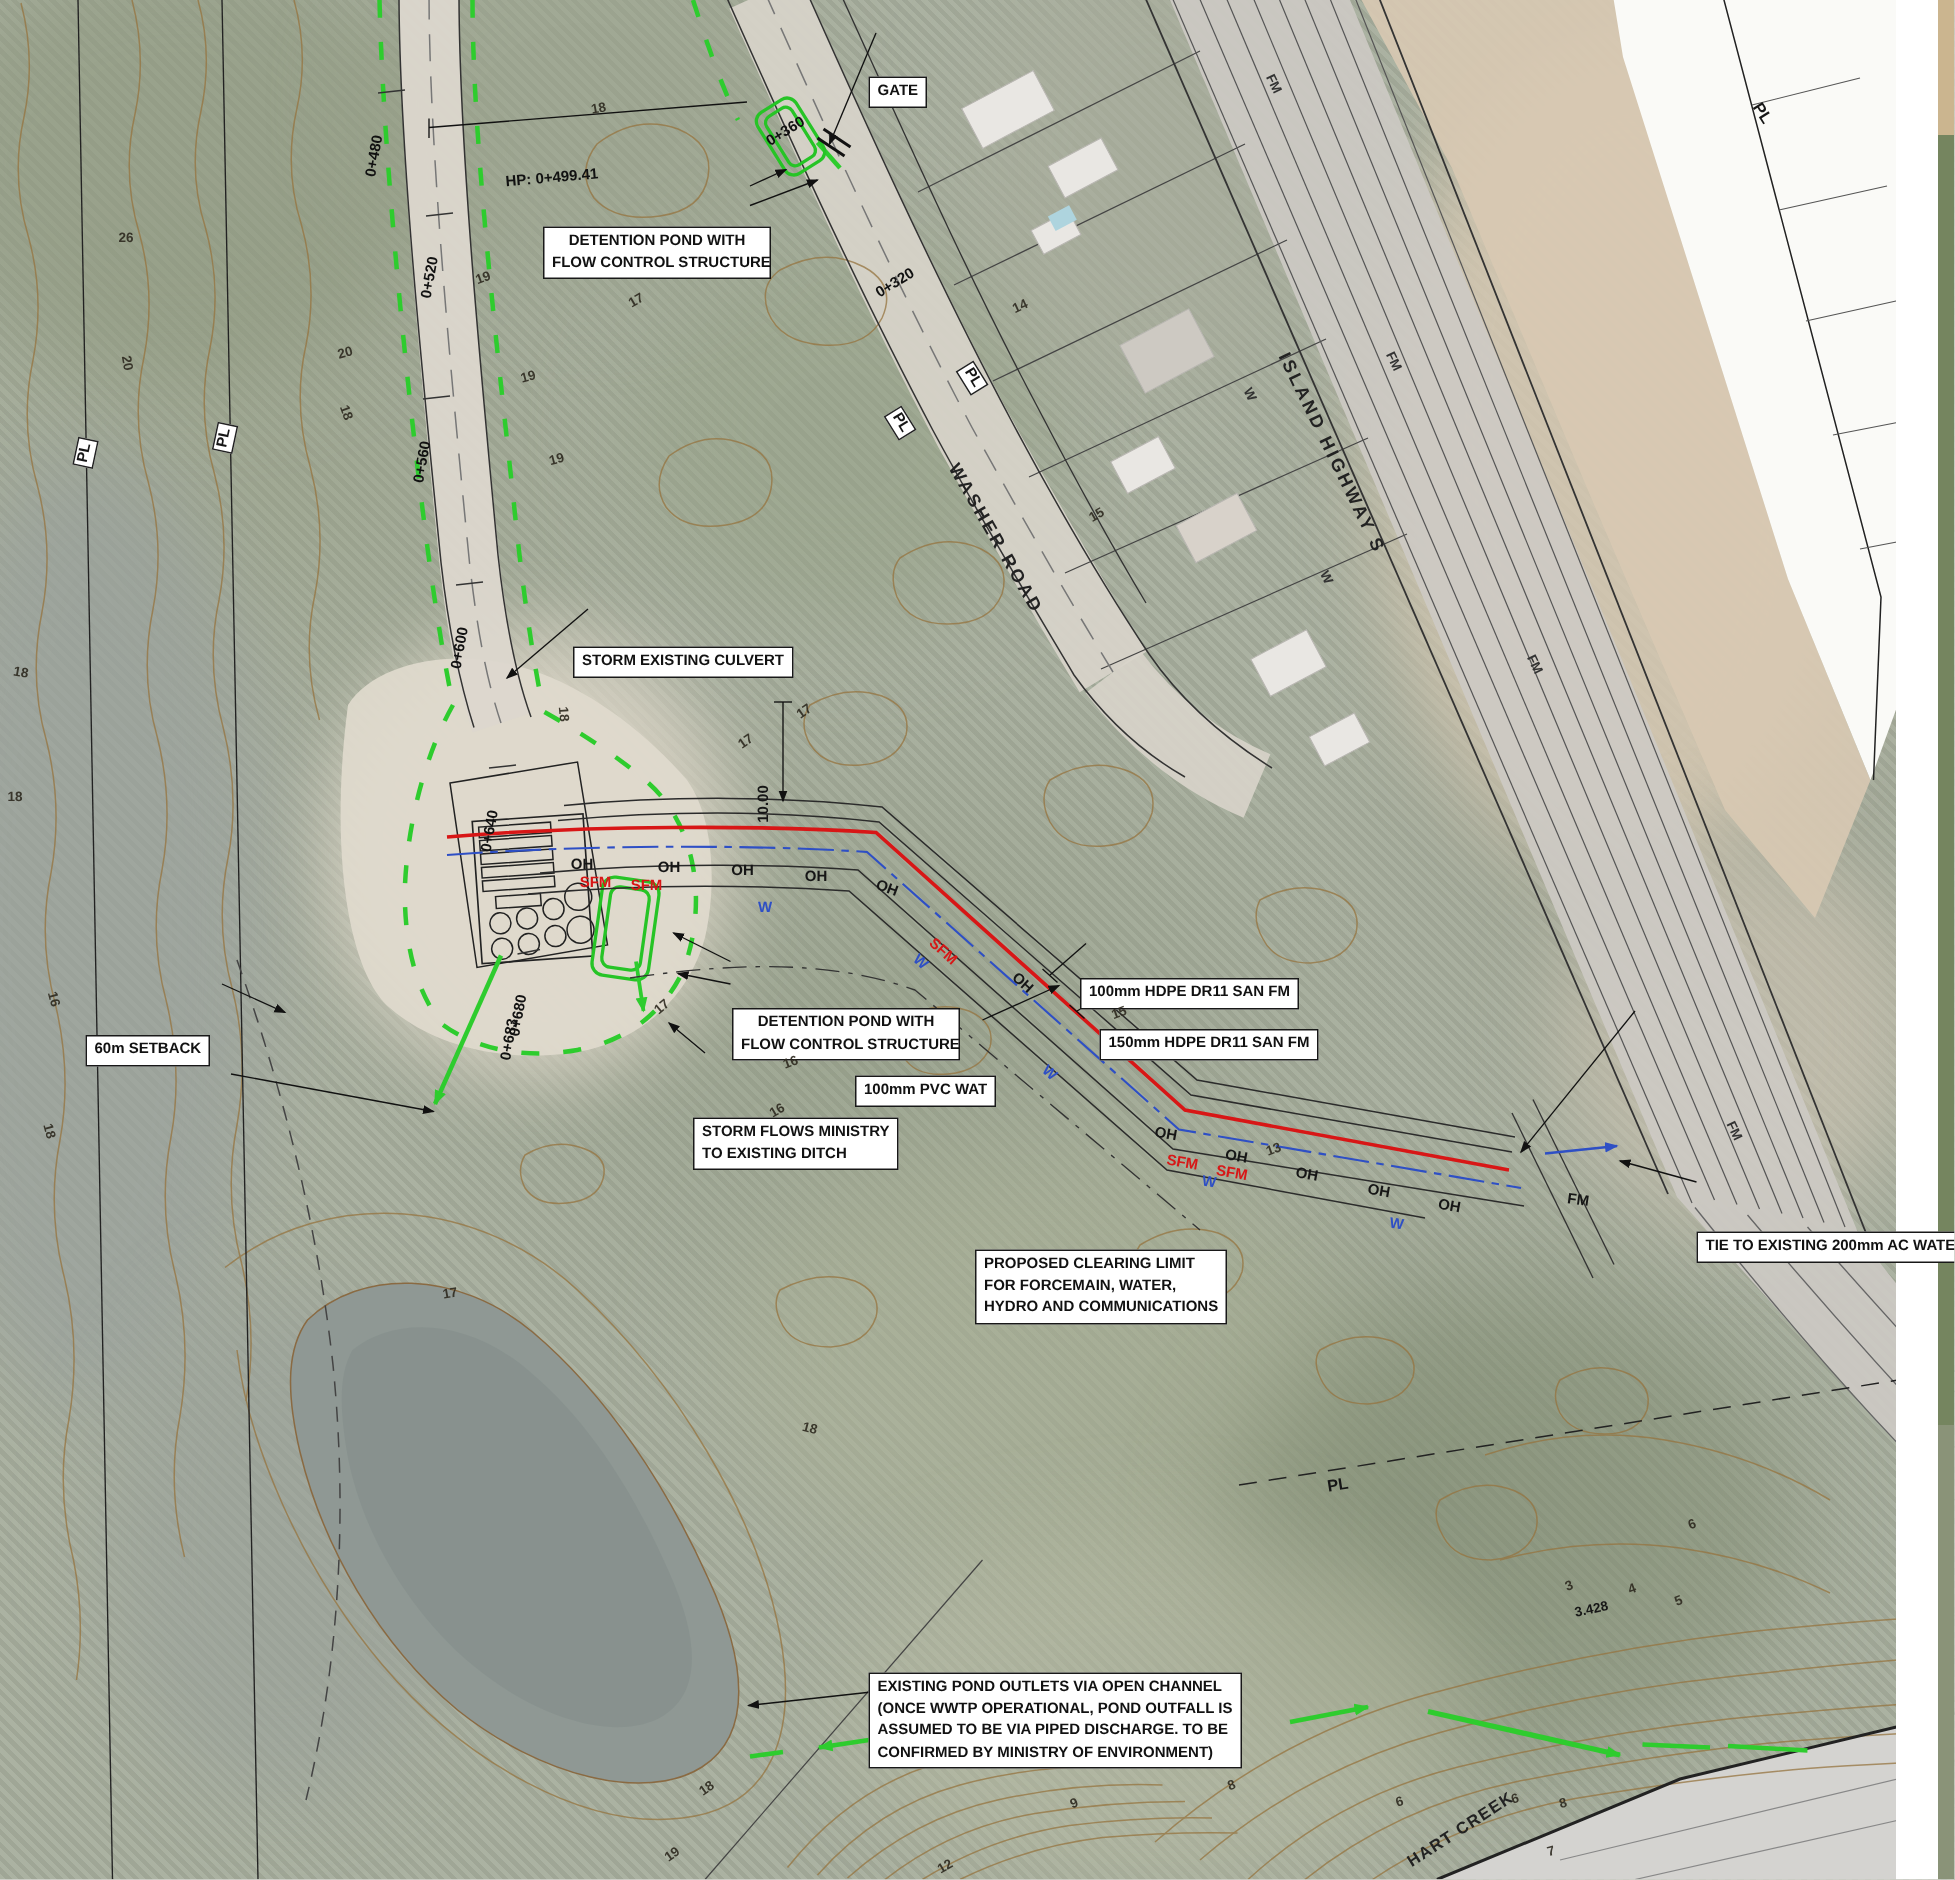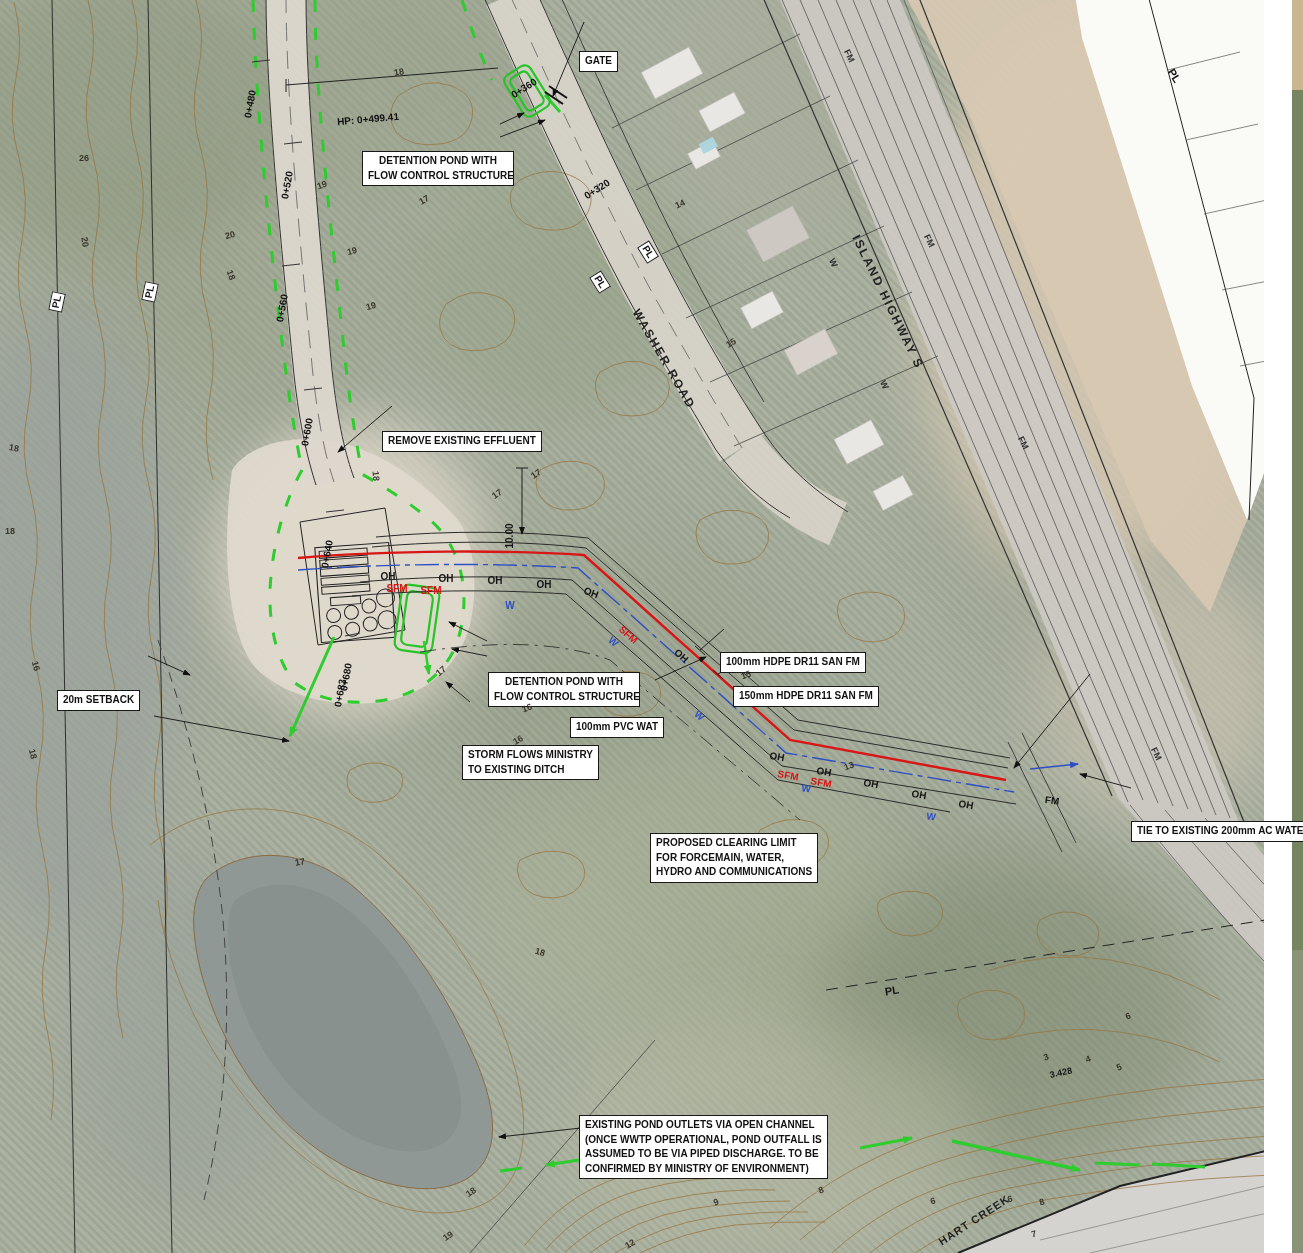--- a/index.html
+++ b/index.html
@@ -298,35 +298,35 @@
 
   <div class="labels">
 
     <div class="callout" style="left:579px;top:7px">GATE</div>
 
     <div class="callout" style="left:362px;top:107px;width:140px">
       <div>DETENTION POND WITH</div>
       <div>FLOW CONTROL STRUCTURE</div>
     </div>
 
-    <div class="callout" style="left:382px;top:387px">REMOVE EXISTING EFFLUENT</div>
+    <div class="callout" style="left:382px;top:387px">STORM EXISTING CULVERT</div>
 
     <div class="callout" style="left:488px;top:628px;width:140px">
       <div>DETENTION POND WITH</div>
       <div>FLOW CONTROL STRUCTURE</div>
     </div>
 
     <div class="callout" style="left:570px;top:673px">100mm PVC WAT</div>
 
     <div class="callout la" style="left:462px;top:701px">
       <div>STORM FLOWS MINISTRY</div>
       <div>TO EXISTING DITCH</div>
     </div>
 
-    <div class="callout" style="left:57px;top:646px">20m SETBACK</div>
+    <div class="callout" style="left:57px;top:646px">60m SETBACK</div>
 
 
     <div class="callout" style="left:720px;top:608px">100mm HDPE DR11 SAN FM</div>
     <div class="callout" style="left:733px;top:642px">150mm HDPE DR11 SAN FM</div>
 
 
     <div class="callout" style="left:1131px;top:777px">TIE TO EXISTING 200mm AC WATER</div>
 
     <div class="callout la" style="left:579px;top:1071px">
       <div>EXISTING POND OUTLETS VIA OPEN CHANNEL</div>

